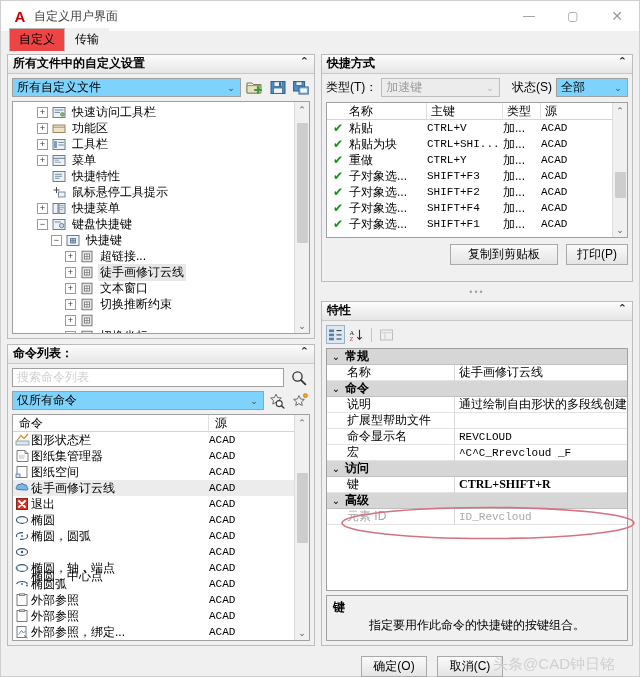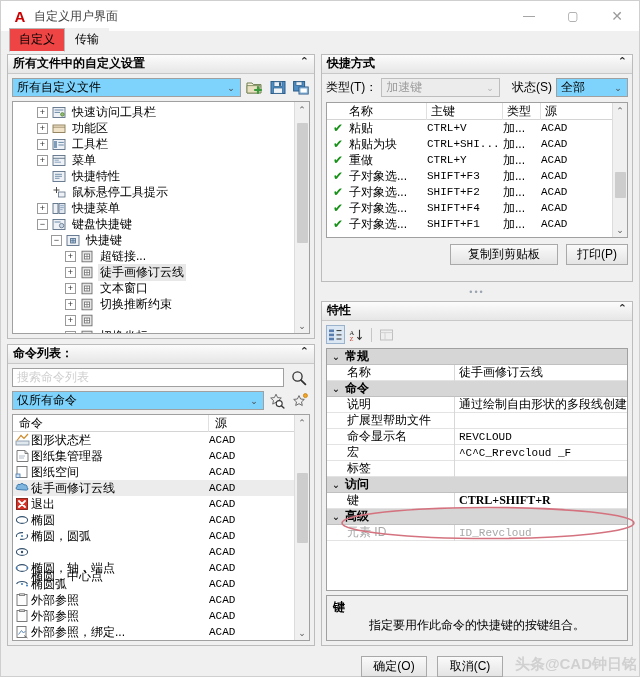--- a/index.html
+++ b/index.html
@@ -193,22 +193,22 @@
     letter-spacing: 2px; color: #9aa4b0; font-size: 9px;
   }
   
   .footer {
     flex: 0 0 40px; height: 40px;
     display: flex; align-items: center; gap: 10px;
     padding-left: 360px;
     position: relative;
   }
   .watermark {
-    position: absolute; right: 2px; top: 9px;
-    font-size: 15px; font-weight: bold; color: #cfcfcf;
+    position: absolute; right: 24px; top: 9px;
+    font-size: 15px; font-weight: normal; color: #cfcfcf;
     letter-spacing: 0px; opacity: .95;
   }
   .annot-ellipse {
     position: absolute; pointer-events: none;
   }
   .mono { font-family: "Liberation Mono", "DejaVu Sans Mono", monospace; font-size: 11px; }
   .chk { color: #169016; font-size: 12px; font-weight: bold; }
 </style>
 </head>
 <body>
@@ -783,24 +783,20 @@
                   <span class="pval"></span>
                 </div>
                 <div class="prow">
                   <span class="pname">命令显示名</span>
                   <span class="pval mono">REVCLOUD</span>
                 </div>
                 <div class="prow">
                   <span class="pname">宏</span>
                   <span class="pval mono">^C^C_Rrevcloud _F</span>
                 </div>
-                <div class="prow">
-                  <span class="pname">标签</span>
-                  <span class="pval"></span>
-                </div>
                 <div class="pcat">
                   <span class="tw">⌄</span>
                   <span>访问</span>
                 </div>
                 <div class="prow boldval">
                   <span class="pname">键</span>
                   <span class="pval">CTRL+SHIFT+R</span>
                 </div>
                 <div class="pcat">
                   <span class="tw">⌄</span>

